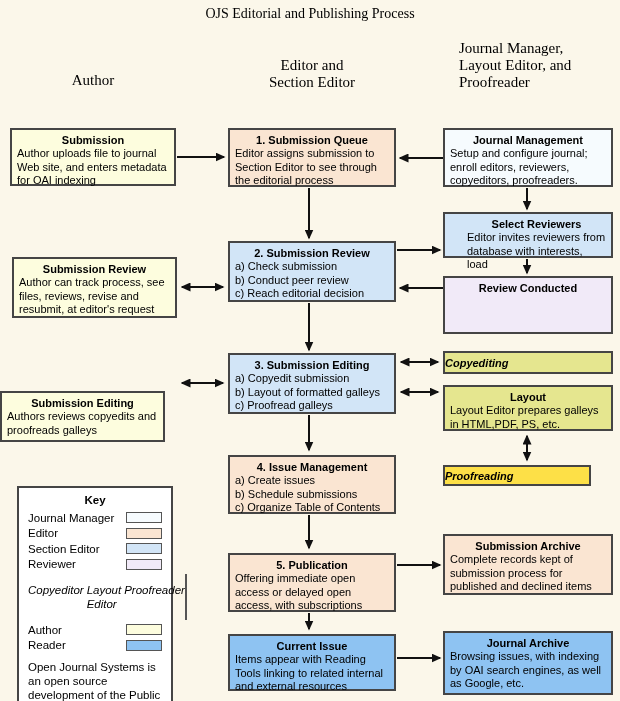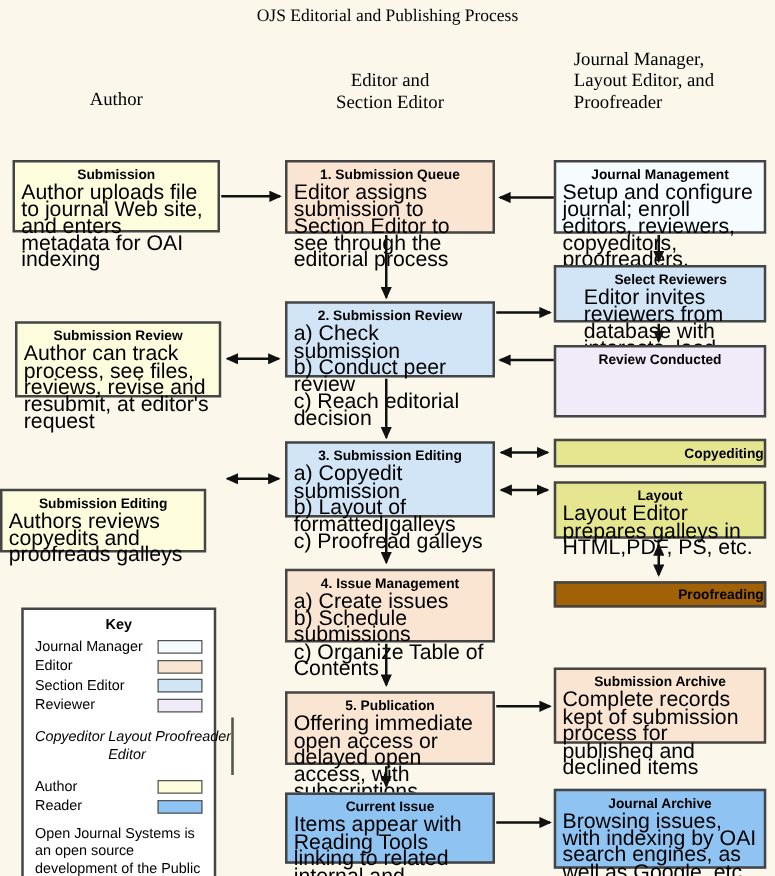--- a/index.html
+++ b/index.html
@@ -14,22 +14,22 @@
   .col-header{
     position:absolute;font-family:"Liberation Serif","DejaVu Serif",serif;
     font-size:15px;line-height:17px;
   }
   .col-header.center{text-align:center;}
   .flowbox{
     position:absolute;border:2px solid #454545;box-sizing:border-box;
     padding:3px 5px 2px 5px;
   }
   .flowbox .bt{font-size:11px;font-weight:bold;text-align:center;line-height:14px;}
-  .flowbox .bb{font-size:17px;line-height:13.5px;white-space:pre-line;}
-  .flowbox.label-only{display:flex;align-items:center;justify-content:flex-end;padding:0;}
+  .flowbox .bb{font-size:11px;line-height:13.5px;white-space:pre-line;}
+  .flowbox.label-only{display:flex;align-items:center;justify-content:flex-start;padding:0;font-style:italic;}
   .keybox{
     position:absolute;left:17px;top:442px;width:156px;height:246px;
     border:2px solid #454545;box-sizing:border-box;padding:6px 9px 0 9px;
   }
   .keybox .kt{font-size:11.5px;font-weight:bold;text-align:center;margin-bottom:4px;}
   .krow{display:flex;align-items:center;justify-content:space-between;height:15.5px;}
   .krow .kl{font-size:11.5px;}
   .swatch{width:36px;height:11px;border:1.5px solid #555;box-sizing:border-box;}
   .kgroup{display:flex;align-items:center;justify-content:space-between;margin:2px 0;}
   .kgroup .klabels{display:flex;flex-direction:row;gap:3px;font-style:italic;}
@@ -114,21 +114,21 @@
   <div class="flowbox" style="left: 443px; top: 276px; width: 170px; height: 58px; background: rgb(241, 234, 248);">
     <div class="bt">Review Conducted</div>
   </div>
   <div class="flowbox label-only" style="left: 443px; top: 351px; width: 170px; height: 23px; background: rgb(229, 230, 143);">
     <div class="bt">Copyediting</div>
   </div>
   <div class="flowbox" style="left: 443px; top: 385px; width: 170px; height: 46px; background: rgb(229, 230, 143);">
     <div class="bt">Layout</div>
     <div class="bb">Layout Editor prepares galleys in HTML,PDF, PS, etc.</div>
   </div>
-  <div class="flowbox label-only" style="left: 443px; top: 465px; width: 170px; height: 21px; background: #a16207; padding-left: 39px;">
+  <div class="flowbox label-only" style="left: 443px; top: 465px; width: 148px; height: 21px; background: #fde047;">
     <div class="bt">Proofreading</div>
   </div>
   <div class="flowbox" style="left: 443px; top: 534px; width: 170px; height: 61px; background: rgb(250, 229, 210);">
     <div class="bt">Submission Archive</div>
     <div class="bb">Complete records kept of submission process for published and declined items</div>
   </div>
   <div class="flowbox" style="left: 443px; top: 631px; width: 170px; height: 64px; background: rgb(142, 195, 242);">
     <div class="bt">Journal Archive</div>
     <div class="bb">Browsing issues, with indexing by OAI search engines, as well as Google, etc.</div>
   </div>

